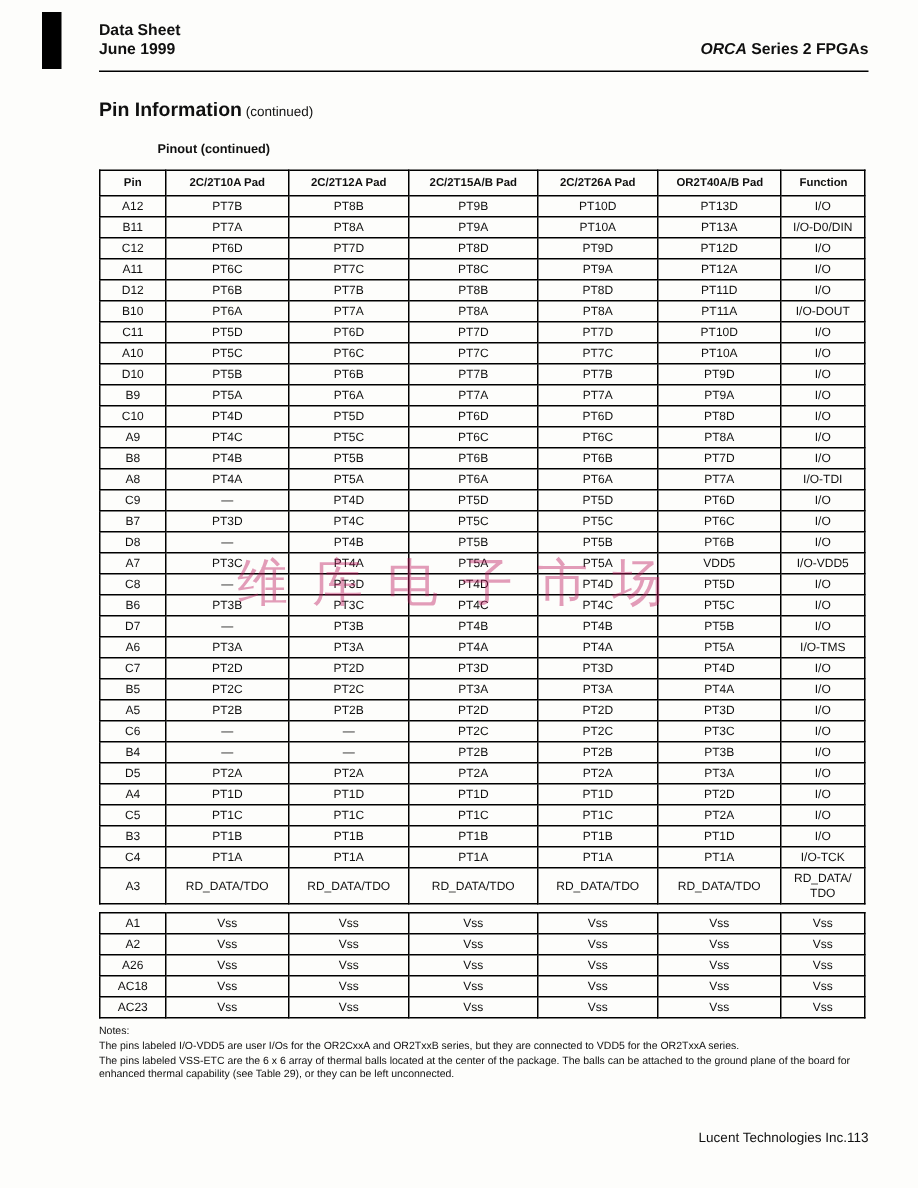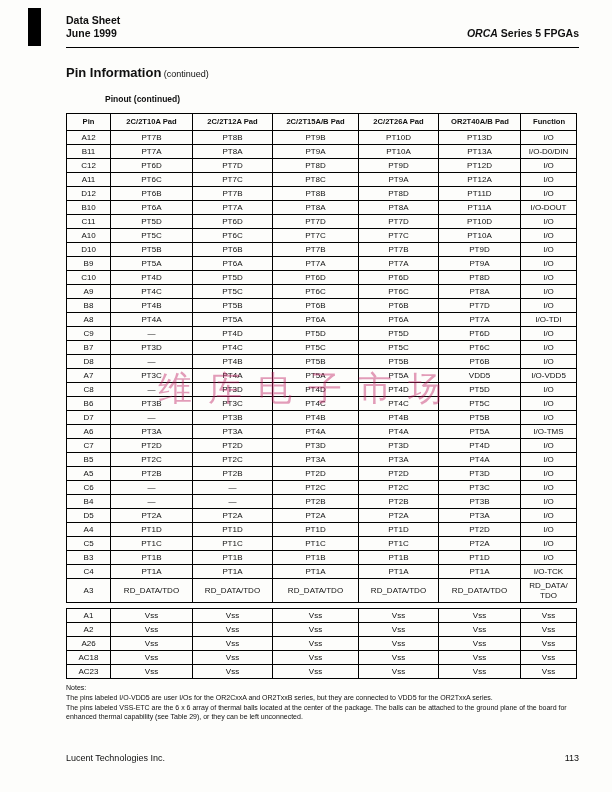--- a/index.html
+++ b/index.html
@@ -34,21 +34,21 @@
   th { font-size:7.6px; font-weight:bold; white-space:nowrap; padding:3px 12px; }
   col.c0 { width:44px; } col.c1 { width:82px; } col.c2 { width:80px; }
   col.c3 { width:86px; } col.c4 { width:80px; } col.c5 { width:82px; }
   col.c6 { width:56px; }
 
   .notes { margin-top:5px; font-size:7px; line-height:8.6px; }
   .notes .note { margin-top:1.5px; }
 
   .footer {
     position:absolute; left:66px; right:33px; top:753px;
-    display:flex; justify-content:space-between; font-size:9px; line-height:11px;
+    display:flex; justify-content:flex-end; font-size:9px; line-height:11px;
   }
 
   .watermark {
     position:absolute; left:158px; top:366px; z-index:5;
     font-size:34px; letter-spacing:16px; white-space:nowrap;
     color:#be185d; opacity:0.42; pointer-events:none;
   }
 </style>
 </head>
 <body>
@@ -58,21 +58,21 @@
   <div class="corner-mark"></div>
 
   <div class="body-col">
 
     <div class="header-row">
       <div class="header-left">
         <div>Data Sheet</div>
         <div>June 1999</div>
       </div>
       <div class="header-right">
-        <span class="brand-italic">ORCA</span><span> Series 5 FPGAs</span>
+        <span class="brand-italic">ORCA</span><span> Series 2 FPGAs</span>
       </div>
     </div>
     <div class="rule"></div>
 
     <div class="section-title">
       <span>Pin Information</span><span class="cont"> (continued)</span>
     </div>
 
     <div class="caption">
       <div class="line2">Pinout (continued)</div>

